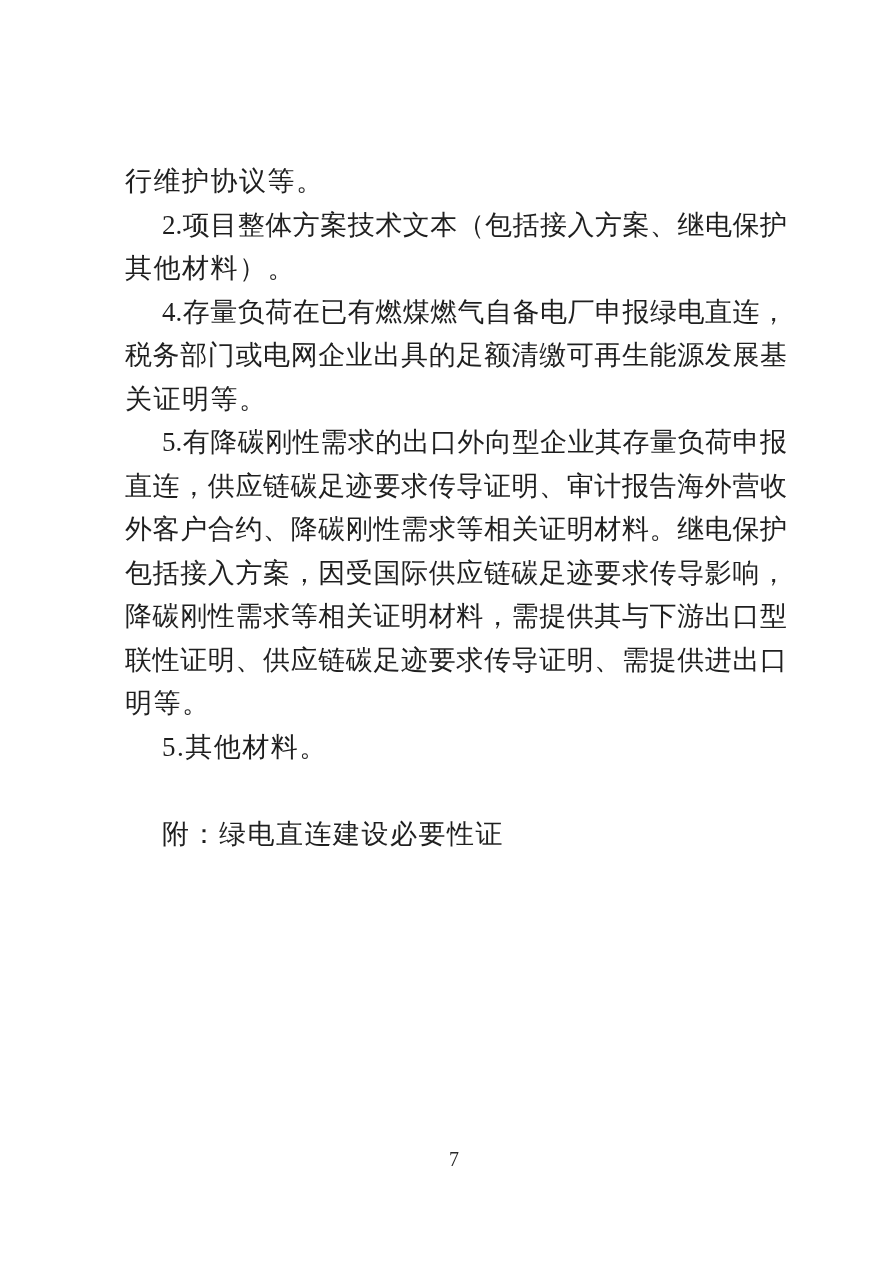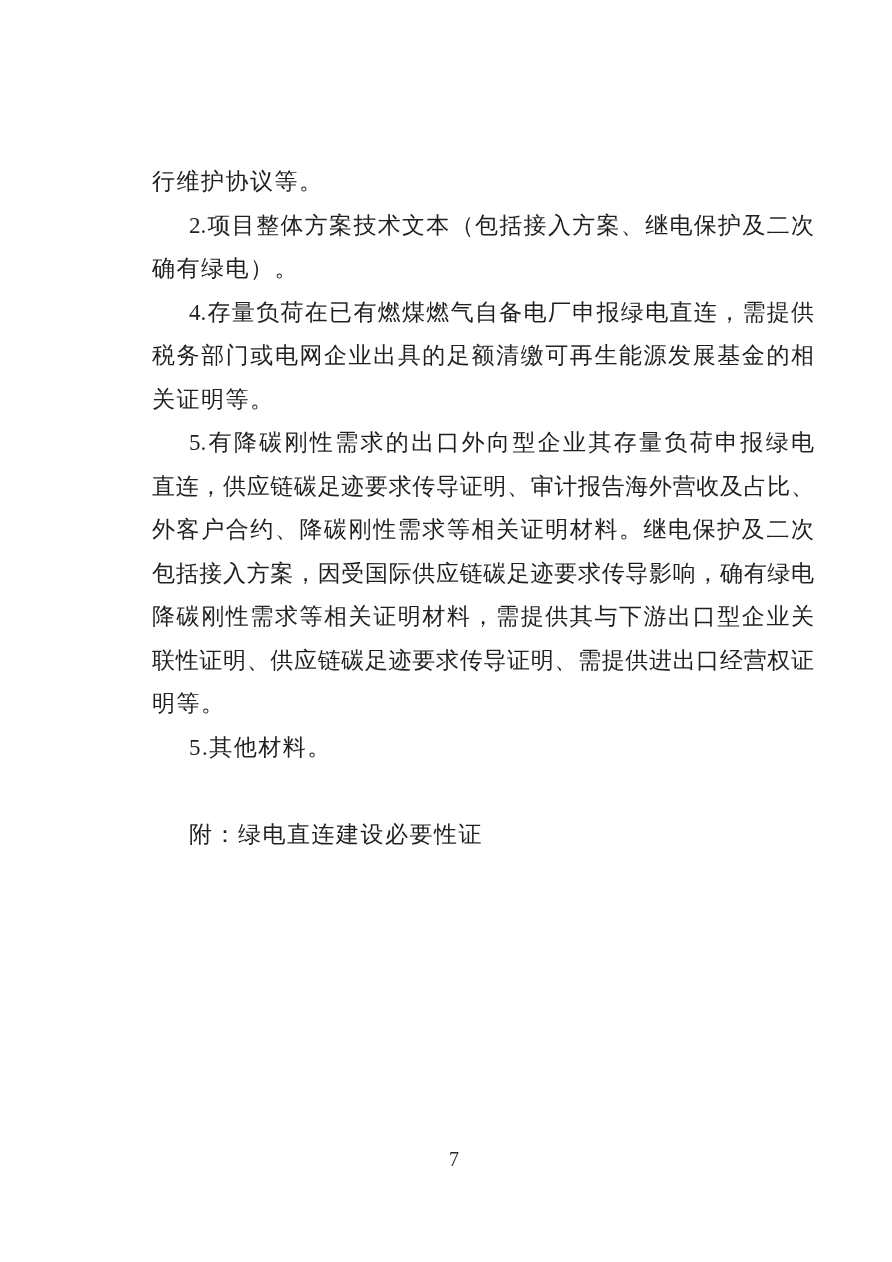--- a/index.html
+++ b/index.html
@@ -12,23 +12,22 @@
   .page {
     position: absolute; left: 0; top: 0;
     width: 892px; height: 1262px;
     background: #ffffff;
     color: #1f1f1f;
   }
   .text-block {
     position: absolute;
     left: 125px; top: 160px;
     width: 662px;
-    font-size: 23px;
+    font-size: 27px;
     font-weight: 400;
-    margin-left: 27px;
   }
   .para { margin: 0; padding: 0; }
   .text-line {
     height: 43.5px;
     line-height: 43.5px;
     letter-spacing: 1.5px;
     white-space: nowrap;
     overflow: visible;
   }
   
@@ -57,21 +56,21 @@
 <div class="page">
 
   <div class="text-block">
 
     <div class="para">
       <div class="text-line">行维护协议等。</div>
     </div>
 
     <div class="para">
       <div class="text-line full indent">2.项目整体方案技术文本（包括接入方案、继电保护及二次</div>
-      <div class="text-line">确有绿电）。</div>
+      <div class="text-line">其他材料）。</div>
     </div>
 
     <div class="para">
       <div class="text-line full indent">4.存量负荷在已有燃煤燃气自备电厂申报绿电直连，需提供</div>
       <div class="text-line full">税务部门或电网企业出具的足额清缴可再生能源发展基金的相</div>
       <div class="text-line">关证明等。</div>
     </div>
 
     <div class="para">
       <div class="text-line full indent">5.有降碳刚性需求的出口外向型企业其存量负荷申报绿电</div>

